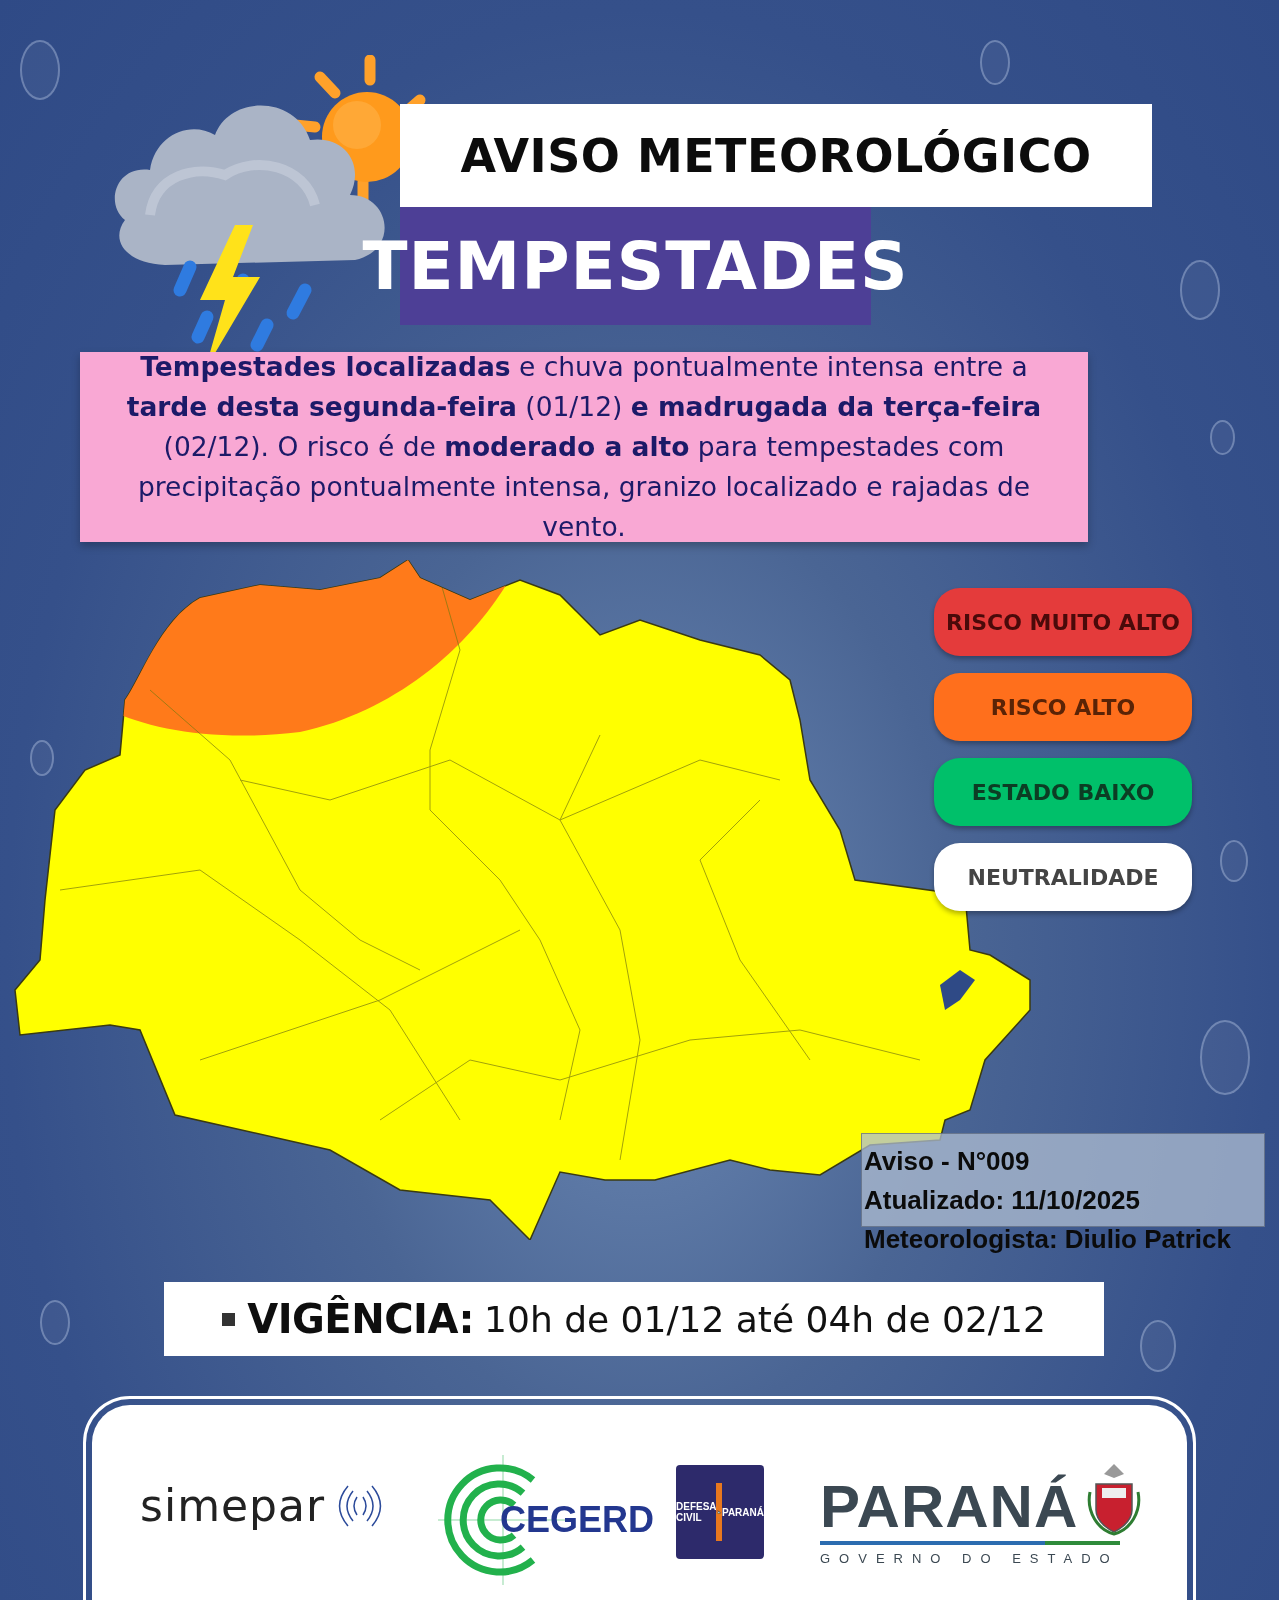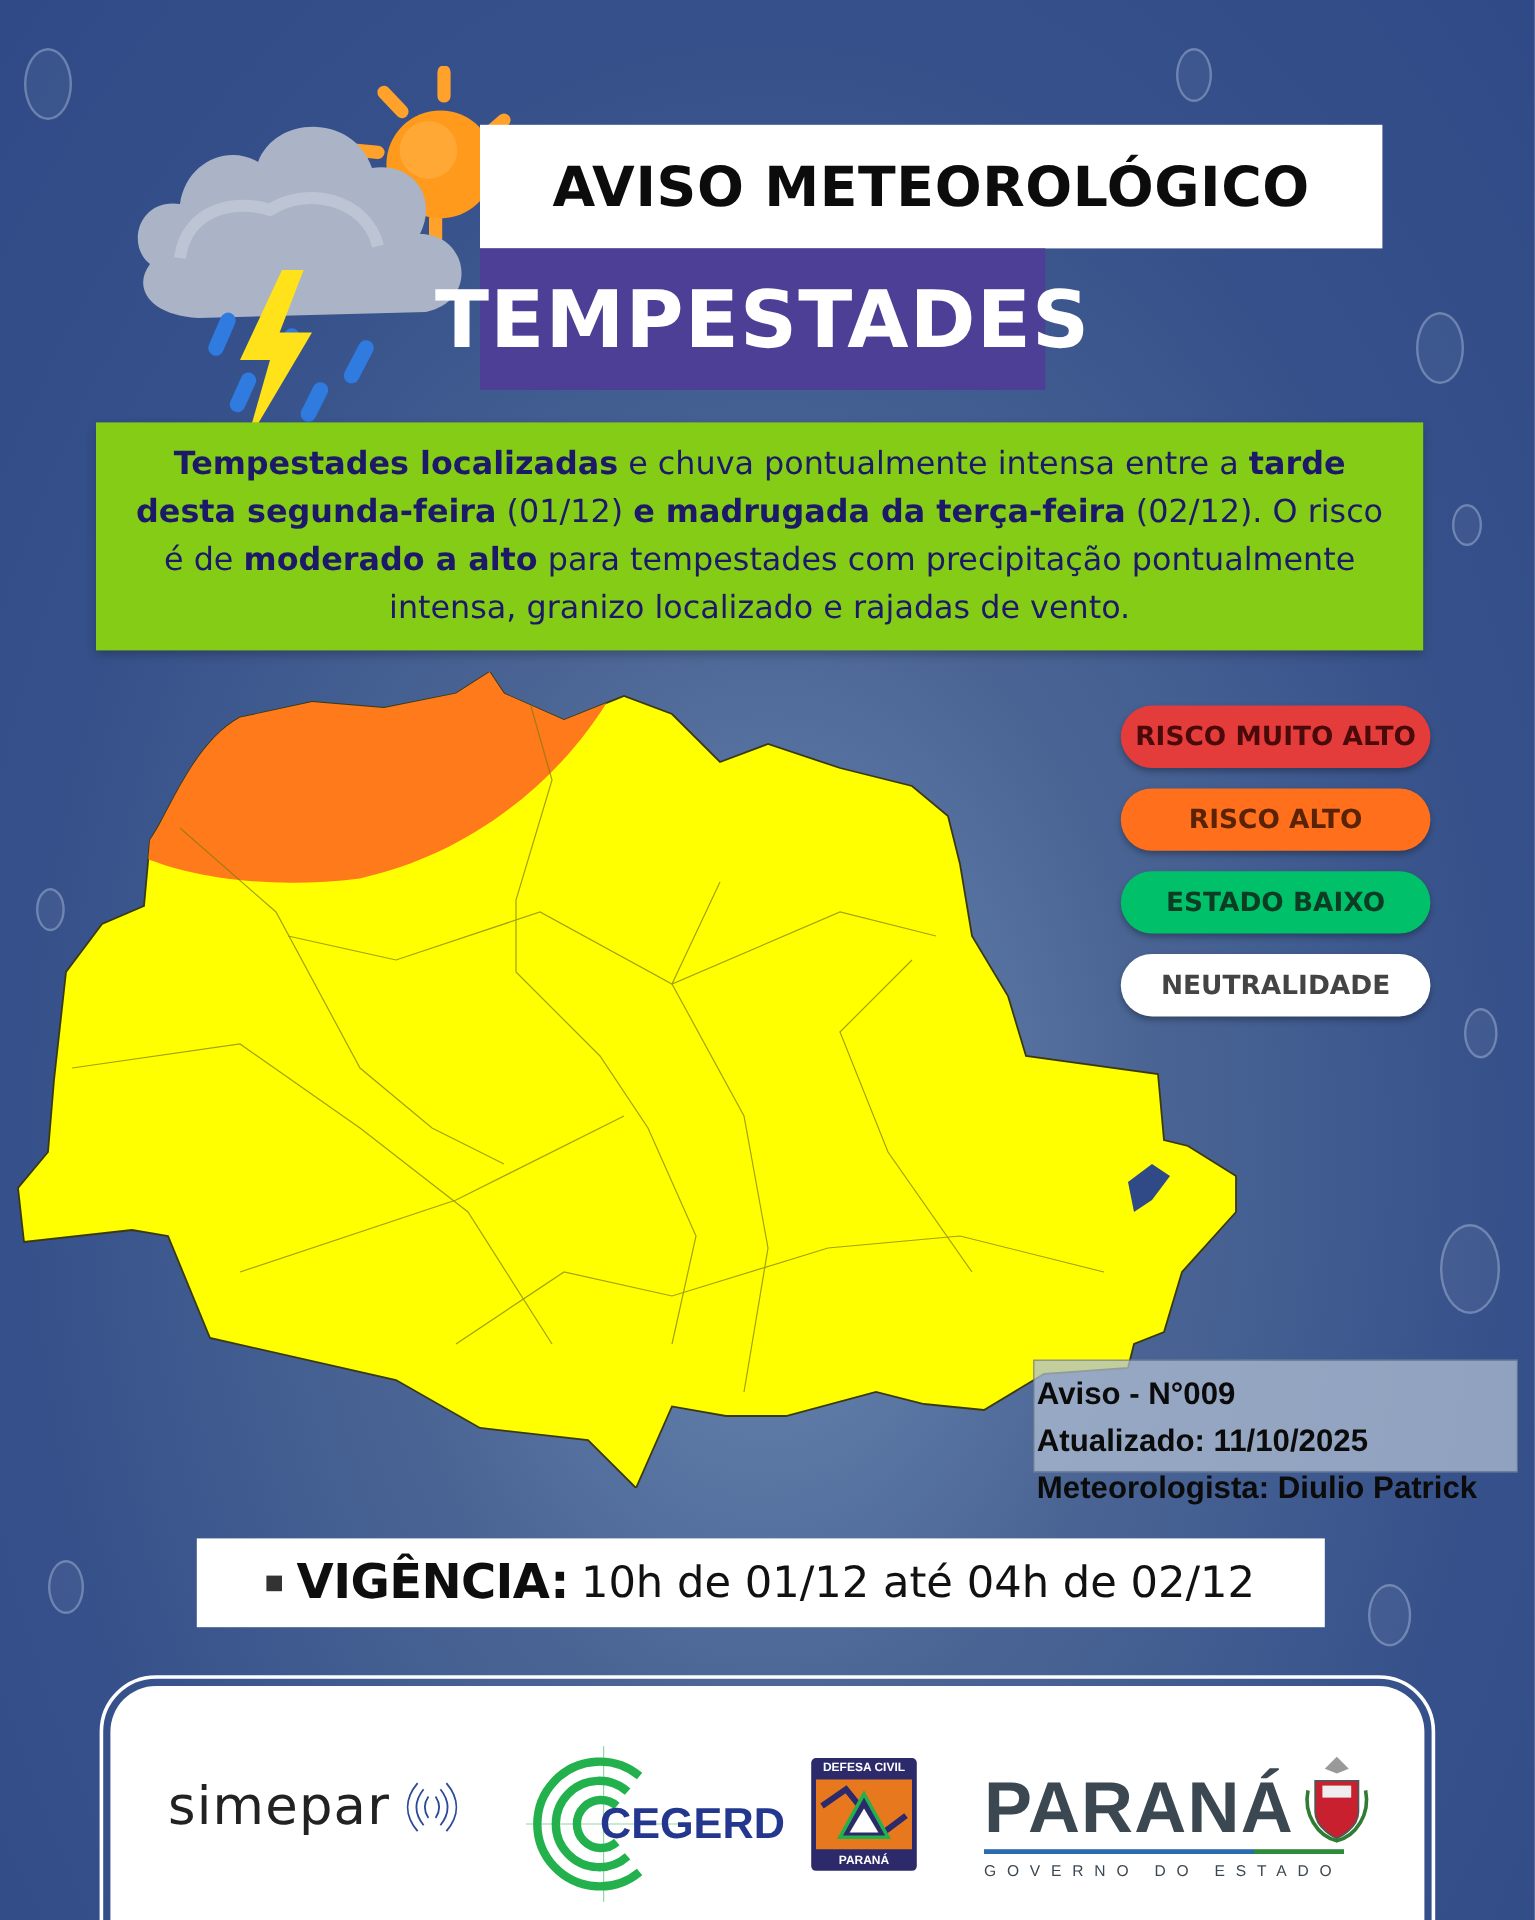--- a/index.html
+++ b/index.html
@@ -22,35 +22,35 @@
   }
   .title-text { font-family: "DejaVu Sans", sans-serif; font-weight: bold; font-size: 46px; color: #0c0c0c; letter-spacing: 0.5px; }
   .subtitle-box {
     position: absolute; left: 400px; top: 207px; width: 471px; height: 118px;
     background: #4d3f96; display: flex; align-items: center; justify-content: center;
   }
   .subtitle-text { font-weight: bold; font-size: 66px; color: #ffffff; letter-spacing: 1px; }
 
   
   .desc-box {
-    position: absolute; left: 80px; top: 352px; width: 1106px; height: 190px;
-    background: #84cc16; box-shadow: 0 4px 8px rgba(0,0,0,0.25);
+    position: absolute; left: 80px; top: 352px; width: 1008px; height: 190px;
+    background: #f9a8d4; box-shadow: 0 4px 8px rgba(0,0,0,0.25);
     display: flex; align-items: center; justify-content: center; text-align: center;
     padding: 10px 28px;
   }
   .desc-text { font-size: 26.5px; line-height: 40px; color: #1c1a68; font-family: "DejaVu Sans", sans-serif; }
   .desc-text b { font-weight: bold; }
 
   
   .map { position: absolute; left: 0; top: 560px; width: 1070px; height: 680px; }
 
   
   .legend { position: absolute; left: 934px; top: 588px; width: 258px; }
   .legend-item {
-    height: 52px; border-radius: 26px; margin-bottom: 17px;
+    height: 68px; border-radius: 26px; margin-bottom: 17px;
     display: flex; align-items: center; justify-content: center;
     font-weight: bold; font-size: 22px; box-shadow: 0 3px 5px rgba(0,0,0,0.3);
   }
 
   
   .info-box {
     position: absolute; left: 861px; top: 1133px; width: 404px; height: 94px;
     background: rgba(175,190,210,0.75); border: 1px solid rgba(60,70,90,0.5);
     padding: 8px 0 0 2px;
   }
@@ -69,21 +69,21 @@
   .footer {
     position: absolute; left: 92px; top: 1405px; width: 1095px; height: 220px;
     background: #ffffff; border-radius: 38px 38px 0 0;
     outline: 3px solid #ffffff; outline-offset: 6px;
   }
   .logo { position: absolute; display: flex; align-items: center; }
   .simepar { left: 140px; top: 1480px; }
   .simepar-text { font-family: "DejaVu Sans", sans-serif; font-size: 44px; color: #222; letter-spacing: 1px; }
   .cegerd { left: 438px; top: 1455px; }
   .cegerd-text { font-family: "Liberation Sans", sans-serif; font-weight: bold; font-size: 36px; color: #23378f; position: absolute; left: 62px; top: 44px; }
-  .defesa { left: 676px; top: 1465px; width: 88px; height: 94px; background: #2d2a6b; border-radius: 4px; flex-direction: column; justify-content: space-between; padding: 3px 0; }
+  .defesa { left: 676px; top: 1465px; width: 88px; height: 94px; background: #2d2a6b; border-radius: 4px; flex-direction: row; justify-content: space-between; padding: 3px 0; }
   .defesa-top, .defesa-bot { font-family: "Liberation Sans", sans-serif; font-weight: bold; font-size: 10px; color: #fff; }
   .defesa-mid { width: 80px; height: 58px; background: #e8781e; }
   .parana { left: 820px; top: 1462px; flex-direction: column; align-items: flex-start; }
   .parana-text { font-family: "Liberation Sans", sans-serif; font-weight: bold; font-size: 60px; color: #3b4852; letter-spacing: 1px; line-height: 60px; }
   .parana-bar { display: flex; width: 300px; height: 4px; margin-top: 4px; }
   .parana-sub { font-family: "Liberation Sans", sans-serif; font-size: 13px; color: #3b4852; letter-spacing: 9px; margin-top: 6px; }
 </style>
 </head>
 <body>
 

